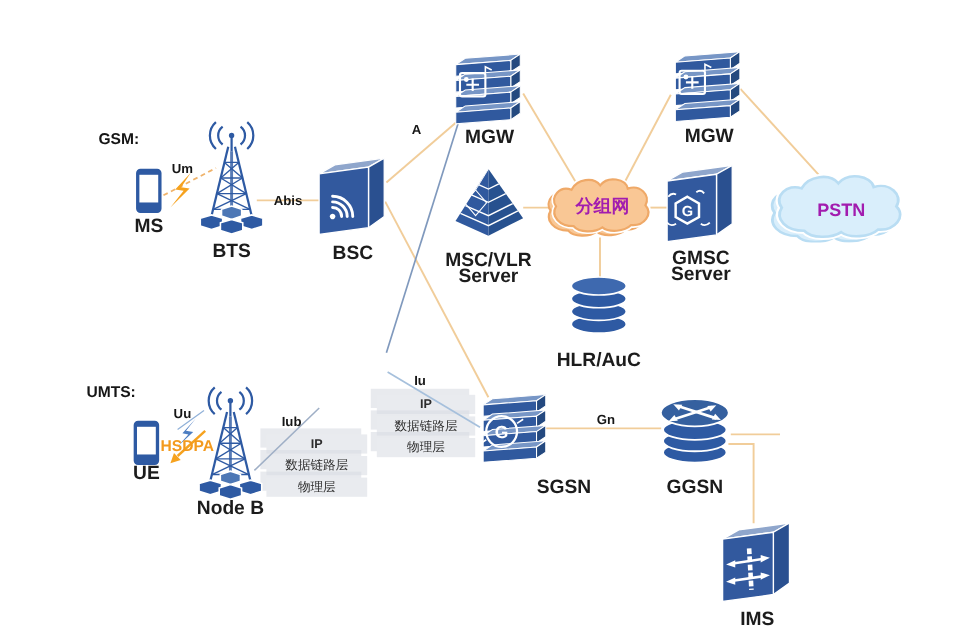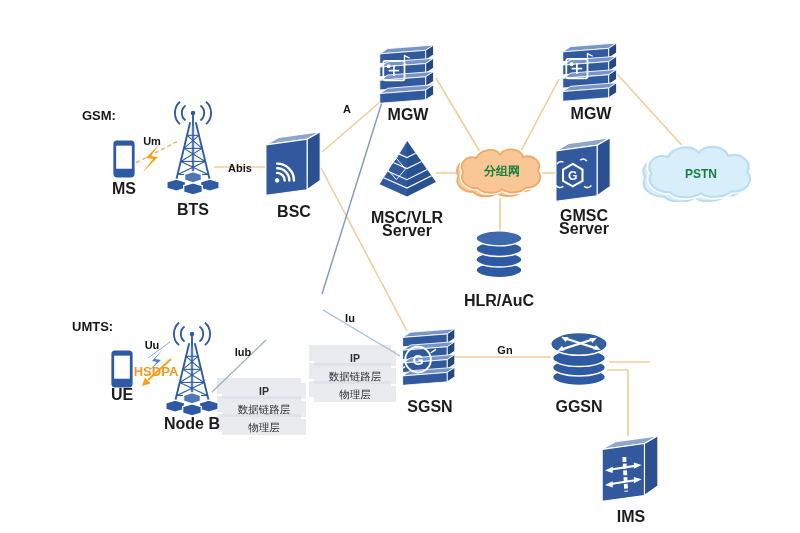--- a/index.html
+++ b/index.html
@@ -4,30 +4,30 @@
 <style>
   html,body{margin:0;padding:0;background:#fff;}
   .canvas{position:relative;width:800px;height:533px;background:#fff;overflow:hidden;
           font-family:"Liberation Sans","DejaVu Sans",sans-serif;}
   .wires{position:absolute;left:0;top:0;z-index:2;pointer-events:none;}
   .node{position:absolute;z-index:3;}
   .node svg{display:block;}
   .nlabel{position:absolute;left:50%;transform:translateX(-50%);white-space:nowrap;
           font-size:16px;font-weight:bold;color:#1c1c1c;text-align:center;}
   .cloud-label{position:absolute;left:0;right:0;text-align:center;
-          font-size:12px;font-weight:bold;color:#15803d;}
+          font-size:15px;font-weight:bold;color:#a21caf;}
   .iface{position:absolute;z-index:4;transform:translate(-50%,-50%);white-space:nowrap;
           font-size:11px;font-weight:bold;color:#161616;}
   .iface.orange{color:#f39a1e;font-size:13px;}
   .section-label{position:absolute;z-index:4;font-size:13px;font-weight:bold;color:#161616;}
   .pstack{position:absolute;z-index:1;width:84px;}
   .pstack .row{height:16px;margin-bottom:2px;background:#e9ebef;
           box-shadow:-5px -5px 0 rgba(216,220,227,.6);
           font-size:10.5px;color:#2d2d2d;text-align:center;line-height:16px;}
-  .pstack .row:first-child{font-weight:bold;margin-top:21px;}
+  .pstack .row:first-child{font-weight:bold;}
 </style>
 </head>
 <body>
 
 <div class="canvas">
 
   <svg width="0" height="0" style="position:absolute">
     <defs>
       <g id="sym-tower" stroke="#2E5AA3" fill="none" stroke-width="2">
         <path d="M36 8 a10 10 0 0 0 0 16"></path>
@@ -288,21 +288,21 @@
   <div class="node" style="left:394px;top:322px;width:72px;">
     <svg width="72" height="65" viewBox="0 0 84 76">
       <use href="#sym-stack"></use>
       <circle cx="28" cy="44" r="15" stroke="#fff" stroke-width="2.2" fill="none"></circle>
       <text x="28" y="50" text-anchor="middle" fill="#fff" font-size="17" font-weight="bold" font-family="Liberation Sans, sans-serif">G</text>
       <g stroke="#fff" stroke-width="1.6" fill="none">
         <path d="M43 36 l6 -4"></path>
           <path d="M13 52 l-6 4"></path>
       </g>
     </svg>
-    <div class="nlabel" style="top:76px;">SGSN</div>
+    <div class="nlabel" style="top:76px;margin-left:40px;">SGSN</div>
   </div>
 
   <div class="node" style="left:544px;top:326px;width:70px;">
     <svg width="70" height="68" viewBox="0 0 74 72">
       <g fill="#2E5AA3" stroke="#fff" stroke-width="1.6">
         <ellipse cx="37" cy="54" rx="28" ry="9"></ellipse>
         <ellipse cx="37" cy="44" rx="28" ry="9"></ellipse>
         <ellipse cx="37" cy="34" rx="28" ry="9"></ellipse>
         <ellipse cx="37" cy="19" rx="30" ry="12" fill="#35609F"></ellipse>
       </g>

